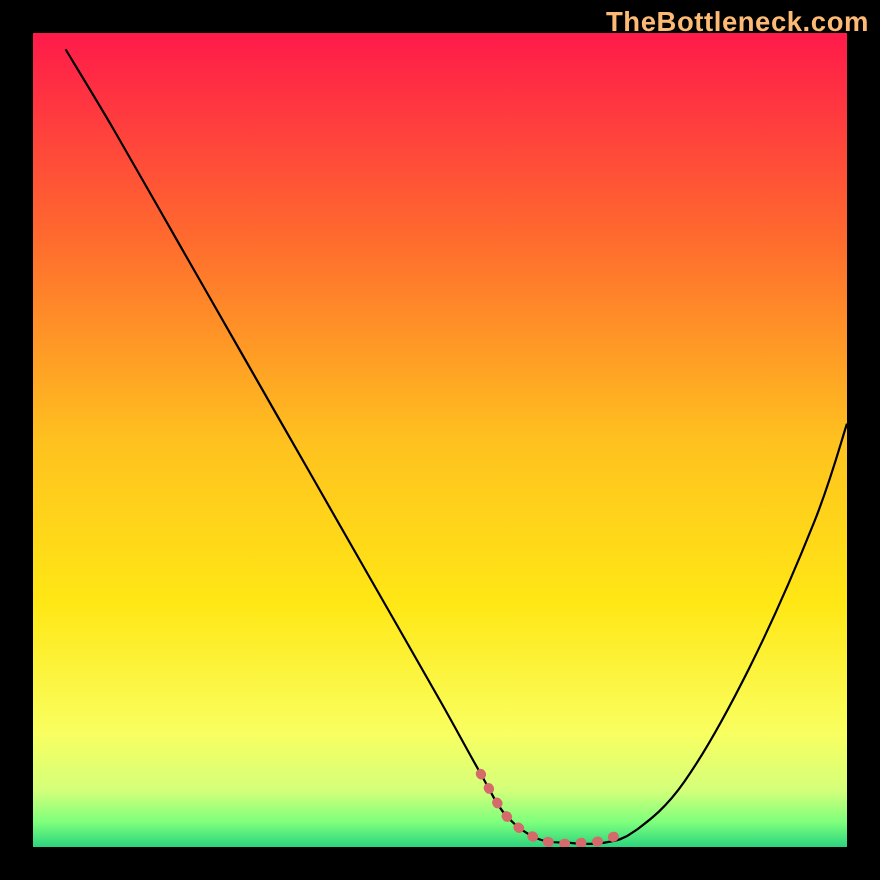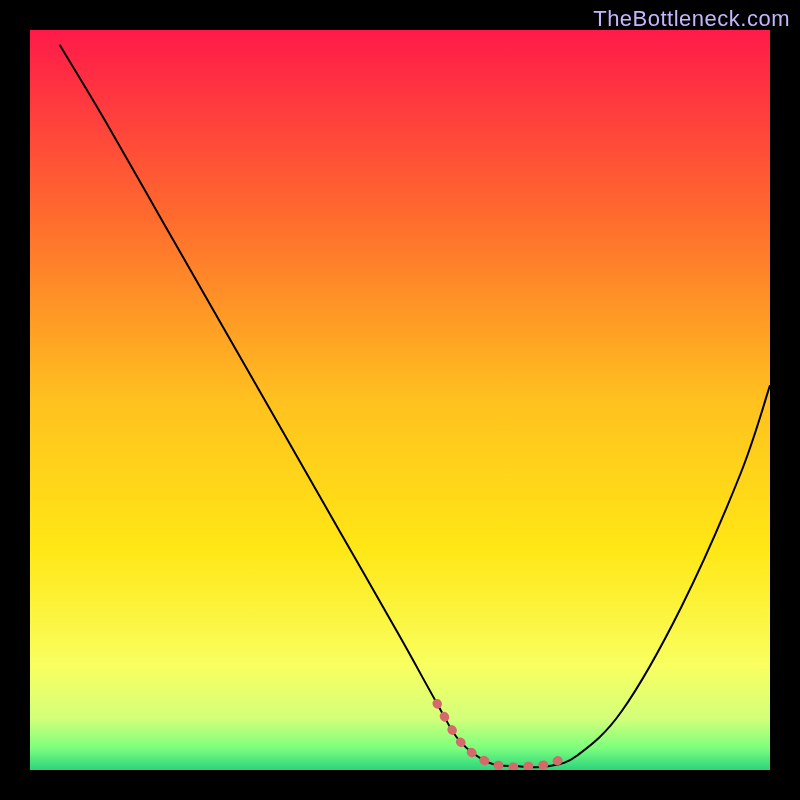--- a/index.html
+++ b/index.html
@@ -14,23 +14,23 @@
   .frame {
     position: relative;
     width: 800px;
     height: 800px;
     background: #000;
   }
   .watermark {
     position: absolute;
     top: 6px;
     right: 10px;
-    color: #c4b5fd;
-    font-size: 22px;
-    font-weight: 400;
+    color: #fdba74;
+    font-size: 25px;
+    font-weight: 700;
     letter-spacing: 0.5px;
     z-index: 3;
   }
   svg {
     position: absolute;
     top: 0;
     left: 0;
   }
 </style>
 </head>

